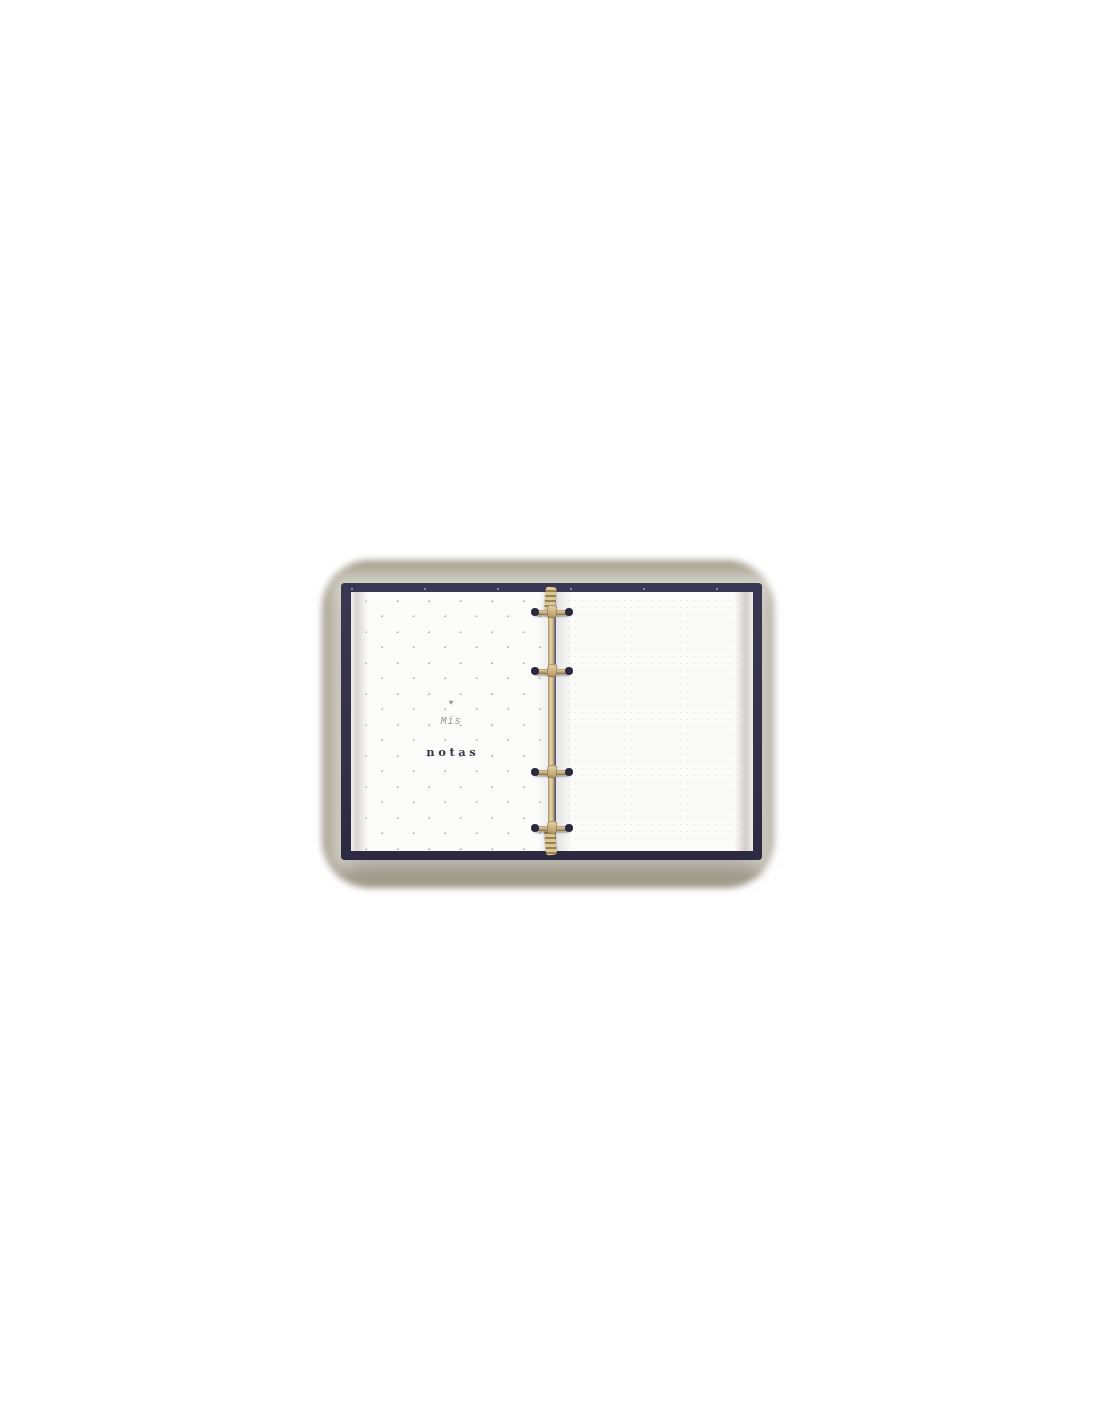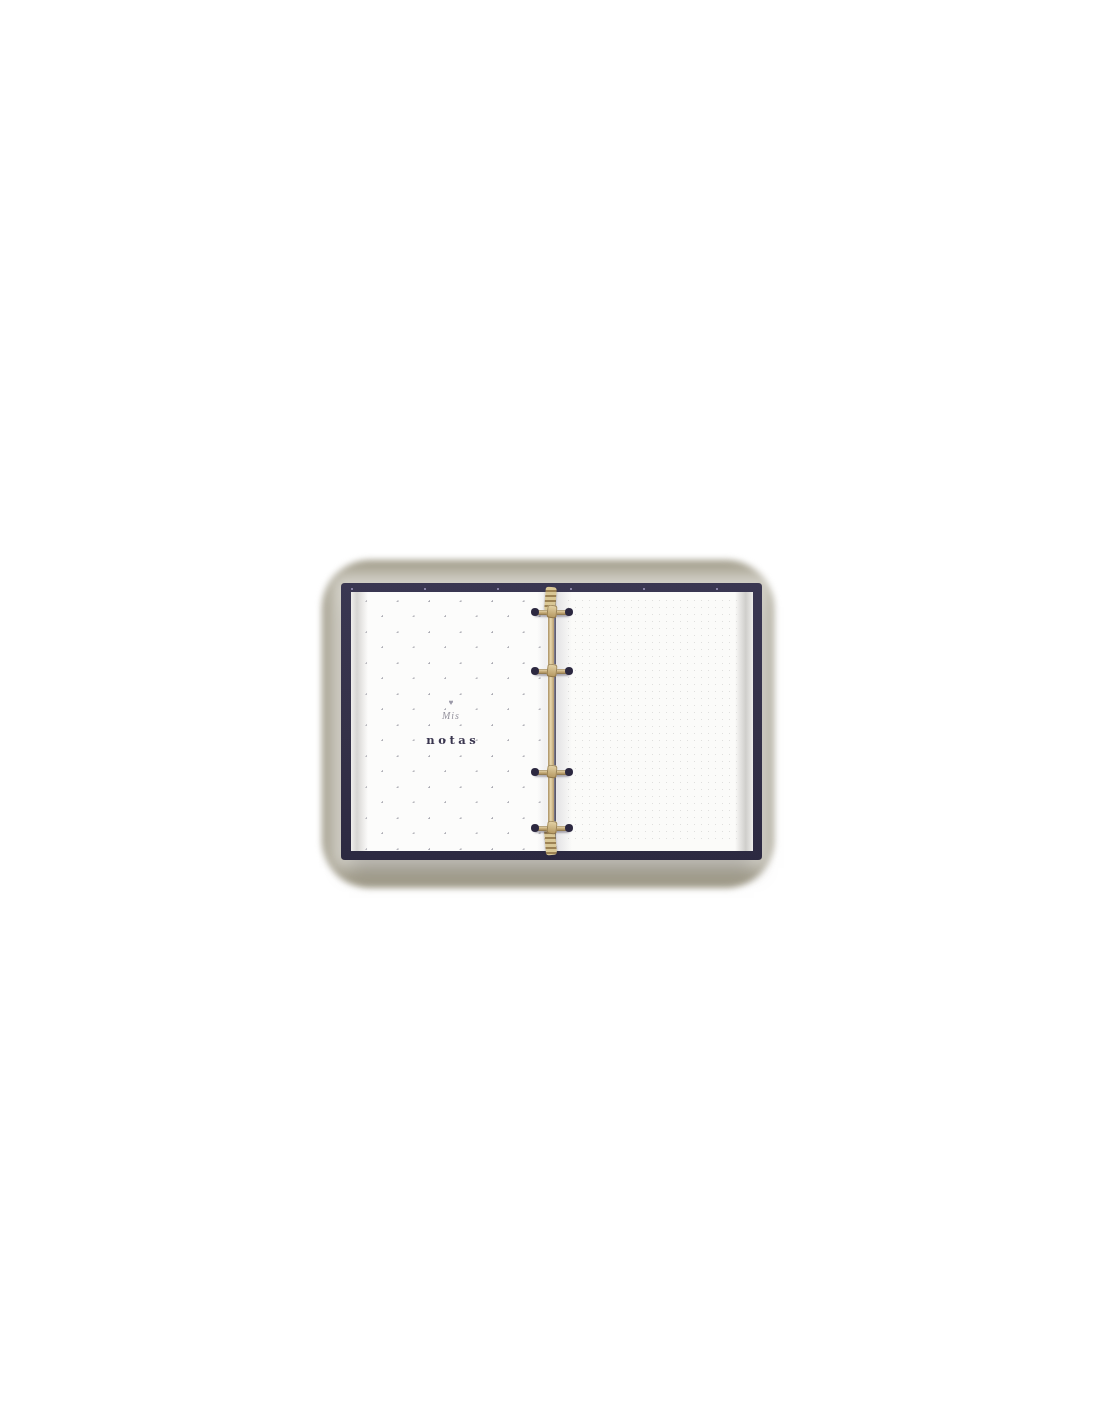--- a/index.html
+++ b/index.html
@@ -100,30 +100,30 @@
     text-align: center;
     line-height: 1;
   }
   .heart {
     display: block;
     font-size: 8px; line-height: 9px;
     color: #9b99a8;
   }
   .subtitle {
     display: block;
-    margin-top: 4px;
-    font-family: Liberation Serif, serif;
+    margin-top: 10px;
+    font-family: Liberation Mono, monospace;
     font-style: italic;
     font-size: 10px;
     letter-spacing: 1px;
     color: #96949f;
   }
   .title {
     display: block;
-    margin-top: 14px;
+    margin-top: 20px;
     font-family: "DejaVu Serif", serif;
     font-weight: bold;
     font-size: 11.5px;
     letter-spacing: 3.5px;
     text-indent: 3.5px;
     color: #3a364f;
   }
 
   
   .spine {

